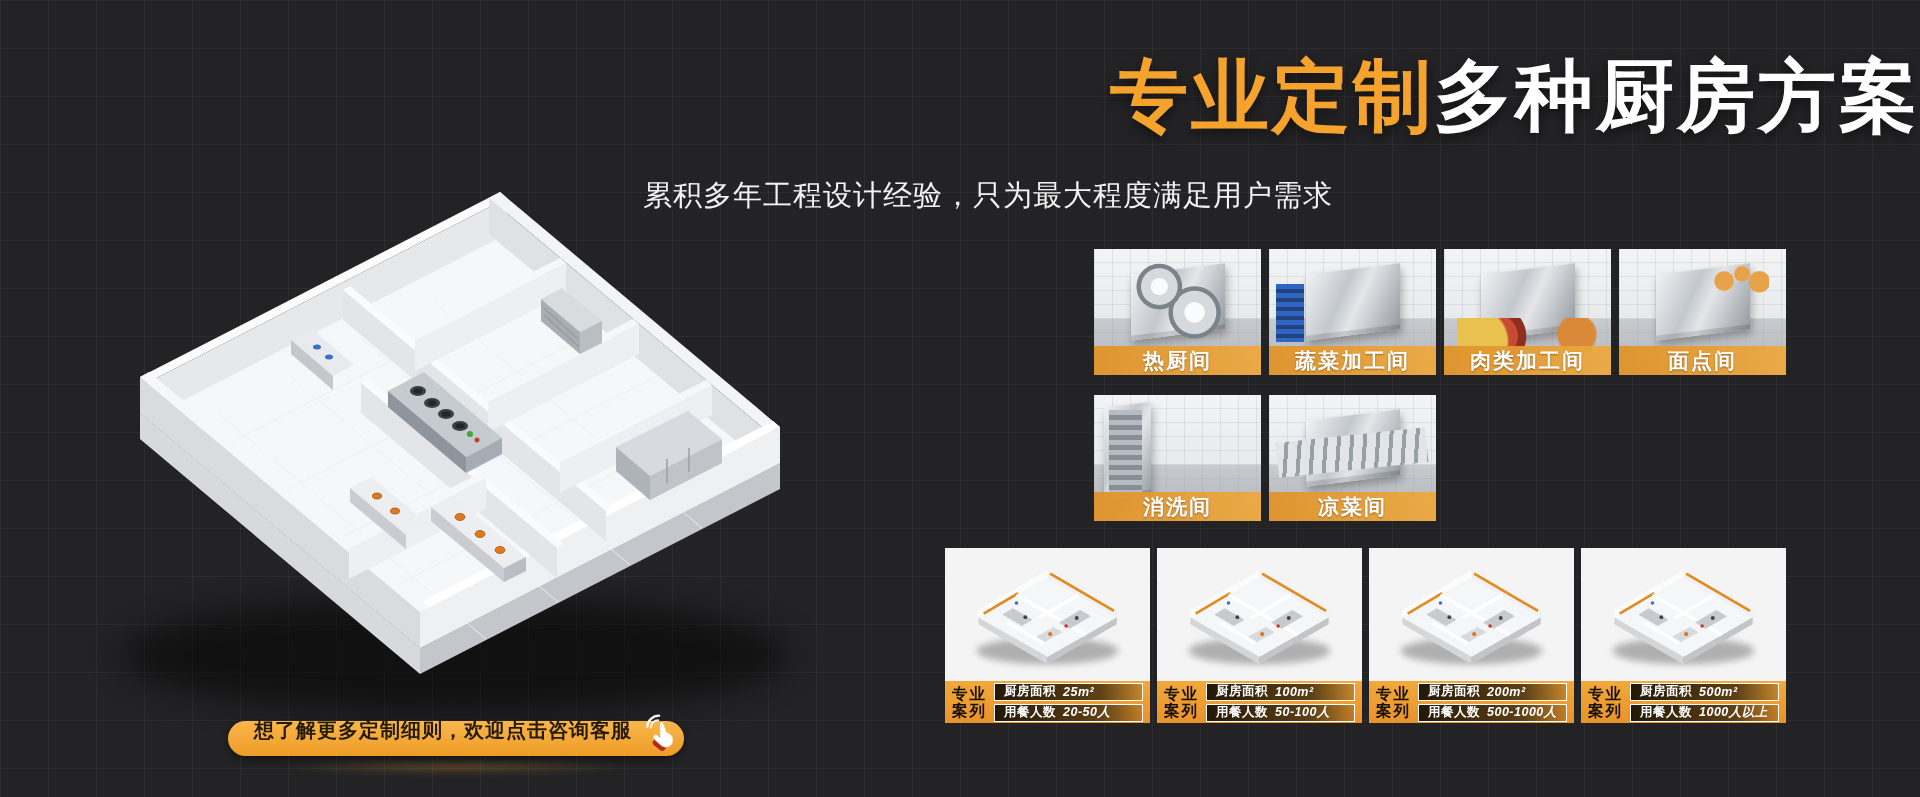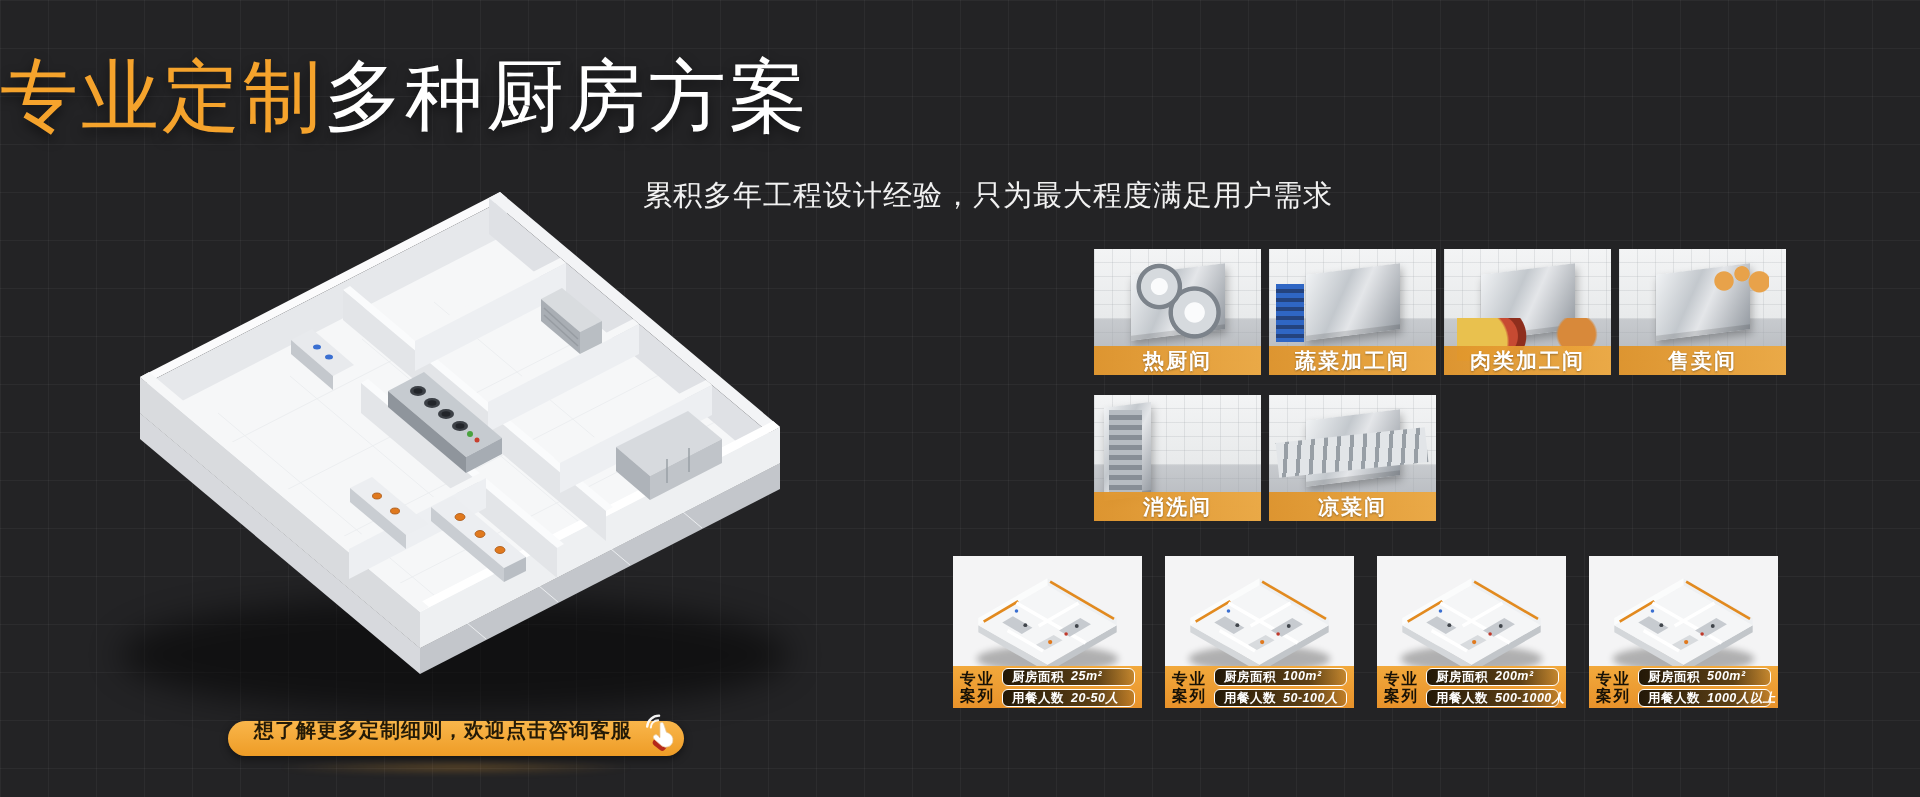--- a/index.html
+++ b/index.html
@@ -4,22 +4,22 @@
 <style>
   html,body{margin:0;padding:0;background:#1c1c1e;}
   .stage{position:relative;width:1920px;height:797px;overflow:hidden;
     background-color:#232325;
     background-image:
       linear-gradient(rgba(255,255,255,0.045) 1px, transparent 1px),
       linear-gradient(90deg, rgba(255,255,255,0.045) 1px, transparent 1px);
     background-size:48px 48px;
     font-family:"Liberation Sans","DejaVu Sans",sans-serif;}
   
-  .title{position:absolute;top:52px;left:0;width:100%;text-align:left;margin:0;
-    font-size:78px;font-weight:400;letter-spacing:3px;line-height:1.15;color:#fff;
+  .title{position:absolute;top:52px;left:0;width:100%;text-align:right;margin:0;
+    font-size:78px;font-weight:700;letter-spacing:3px;line-height:1.15;color:#fff;
     text-shadow:0 5px 12px rgba(0,0,0,.5);}
   .title .hl{color:#F5A32C;}
   .subtitle{position:absolute;top:176px;left:0;width:100%;text-align:center;margin:0;
     font-size:29px;font-weight:500;letter-spacing:1px;color:#F2F2F2;padding-left:28px;}
   
   .floorplan{position:absolute;left:55px;top:192px;width:770px;height:562px;}
   
   .cta{position:absolute;left:228px;top:721px;height:35px;display:flex;align-items:center;
     padding:0 52px 16px 26px;border:none;border-radius:18px;cursor:pointer;
     background:linear-gradient(180deg,#F9B64B 0%,#EE9C26 100%);
@@ -67,30 +67,30 @@
   .room-card:nth-child(8) .photo::after{left:8%;top:58%;width:84%;height:32%;
     background:repeating-linear-gradient(90deg,rgba(70,76,84,.5) 0 4px,transparent 4px 9px);}
   .room-label{position:absolute;left:0;right:0;bottom:0;height:29px;display:flex;
     align-items:center;justify-content:center;
     background:linear-gradient(90deg,rgba(223,147,41,.95),rgba(238,168,62,.93));
     color:#fff;font-size:21px;font-weight:700;letter-spacing:2px;
     text-shadow:0 1px 2px rgba(0,0,0,.35);}
   
   .cases{position:absolute;left:945px;top:548px;width:841px;display:grid;
     grid-template-columns:repeat(4,1fr);column-gap:7px;}
-  .case-card{position:relative;height:152px;margin:8px;background:#f4f4f5;overflow:hidden;text-decoration:underline;}
+  .case-card{position:relative;height:175px;margin:0;background:#f4f4f5;overflow:hidden;text-decoration:underline;}
   .case-thumb{position:absolute;left:0;top:0;width:100%;height:133px;}
   .case-bar{position:absolute;left:0;right:0;bottom:0;height:42px;display:flex;
     align-items:center;padding:0 7px;box-sizing:border-box;gap:7px;
     background:linear-gradient(180deg,#F2A93C 0%,#E8922A 100%);}
   .case-tag{flex:0 0 auto;color:#171106;font-size:15.5px;font-weight:900;
     line-height:1.12;letter-spacing:2px;text-align:center;}
   .case-pills{flex:1 1 auto;display:flex;flex-direction:column;gap:3px;min-width:0;}
-  .pill{height:16px;display:flex;gap:7px;padding:0 9px;
-    border:1.5px solid #fff;border-radius:6px;white-space:nowrap;
+  .pill{height:16px;display:flex;align-items:center;gap:7px;padding:0 9px;
+    border:1.5px solid #fff;border-radius:0;white-space:nowrap;
     background:linear-gradient(90deg,#231807 0%,#5E4116 72%,rgba(94,65,22,.30) 100%);
     color:#fff;font-size:12.5px;font-weight:700;letter-spacing:.5px;}
   .pill .val{font-style:italic;font-weight:800;}
 </style>
 </head>
 <body>
 
 <div class="stage">
 
   <h1 class="title"><span class="hl">专业定制</span><span>多种厨房方案</span></h1>
@@ -234,21 +234,21 @@
     <figure class="room-card">
       <div class="photo"></div>
       <figcaption class="room-label">蔬菜加工间</figcaption>
     </figure>
     <figure class="room-card">
       <div class="photo"></div>
       <figcaption class="room-label">肉类加工间</figcaption>
     </figure>
     <figure class="room-card">
       <div class="photo"></div>
-      <figcaption class="room-label">售卖间</figcaption>
+      <figcaption class="room-label">面点间</figcaption>
     </figure>
     <figure class="room-card">
       <div class="photo"></div>
       <figcaption class="room-label">消洗间</figcaption>
     </figure>
     <figure class="room-card">
       <div class="photo"></div>
       <figcaption class="room-label">凉菜间</figcaption>
     </figure>
   </div>

